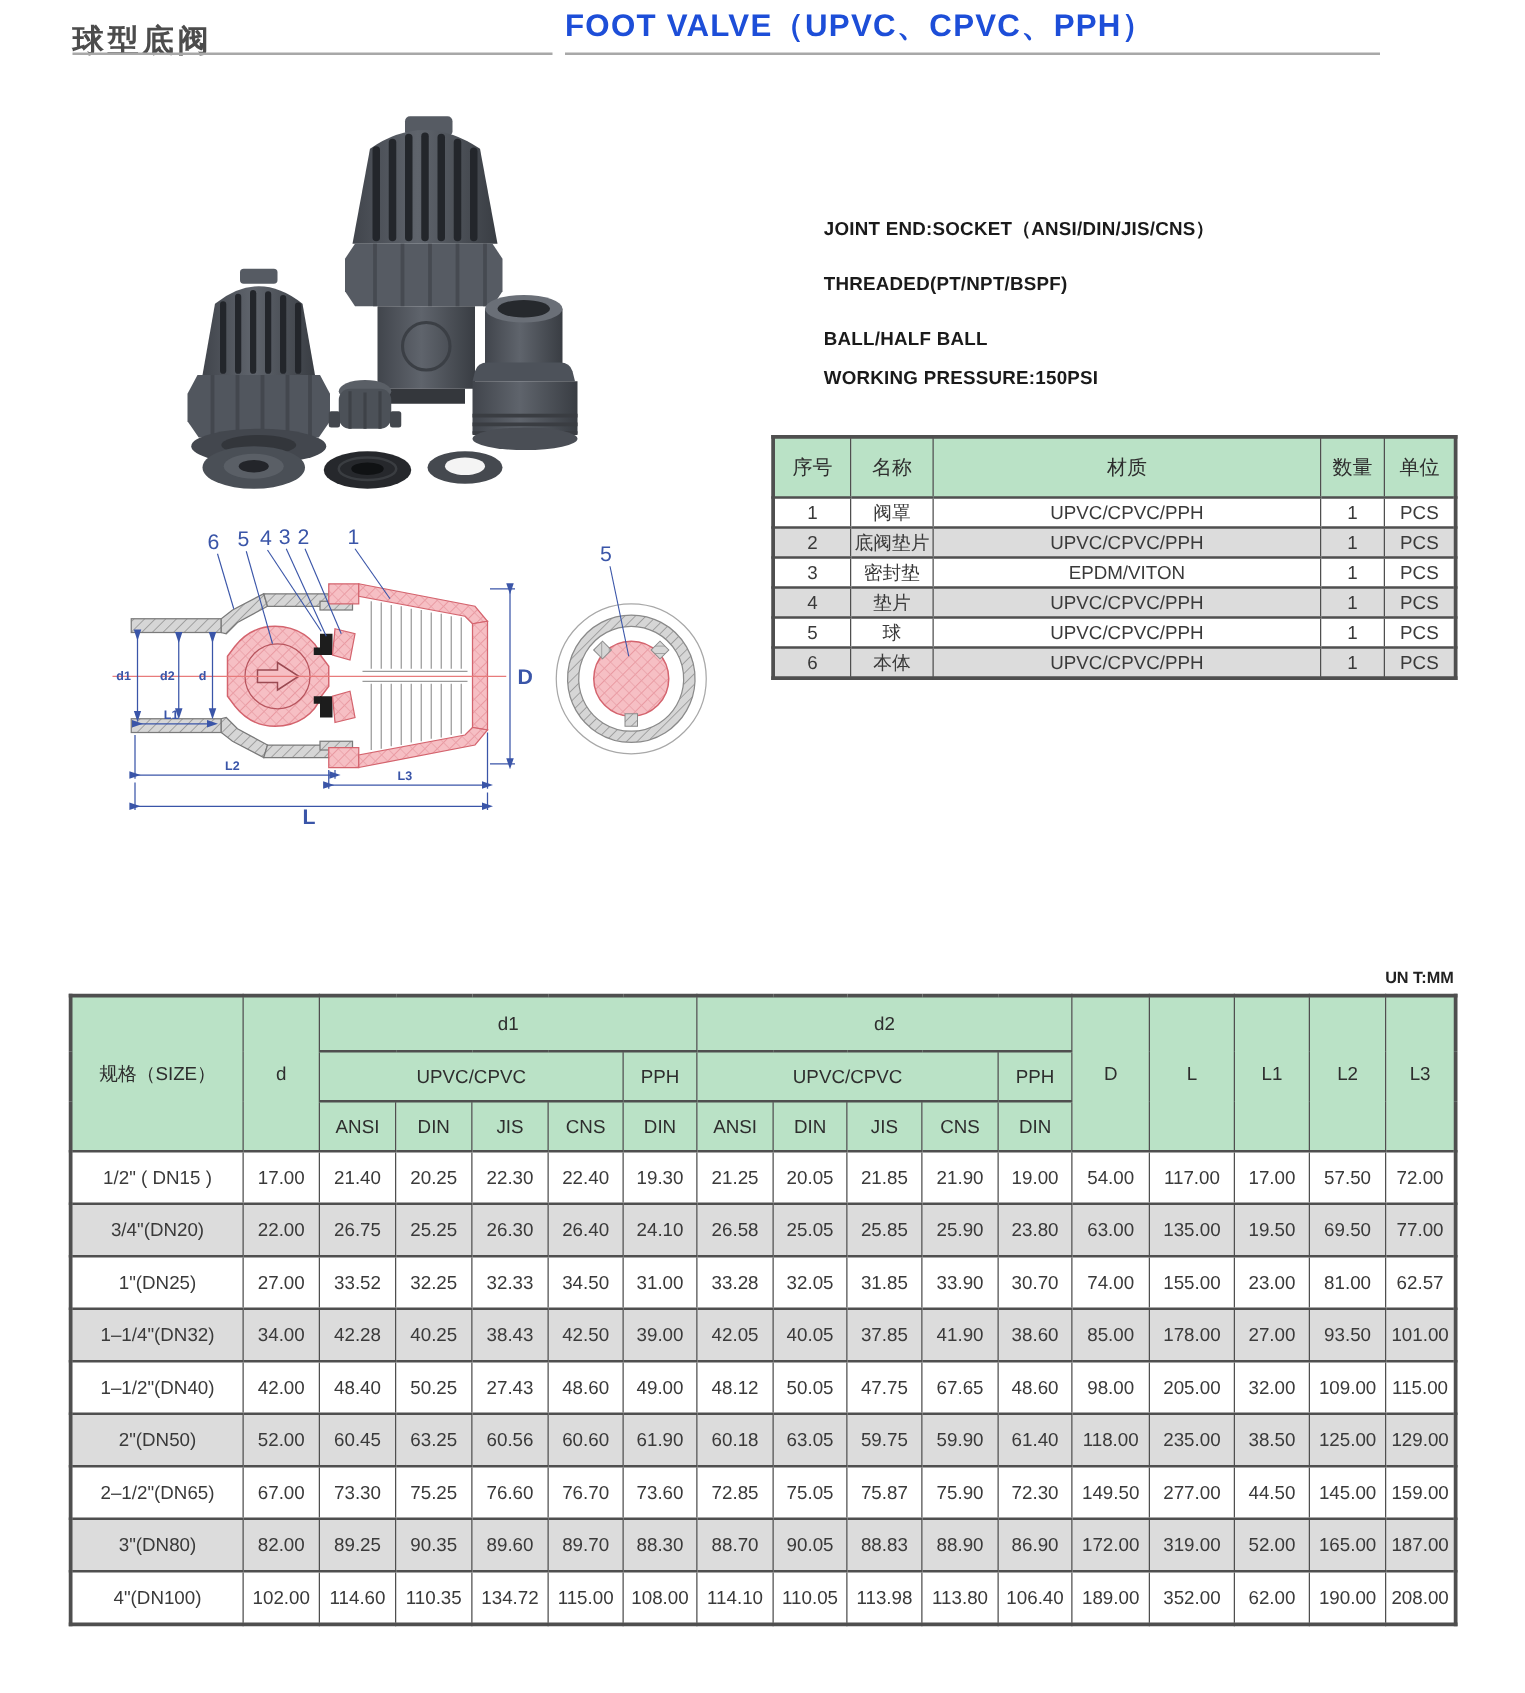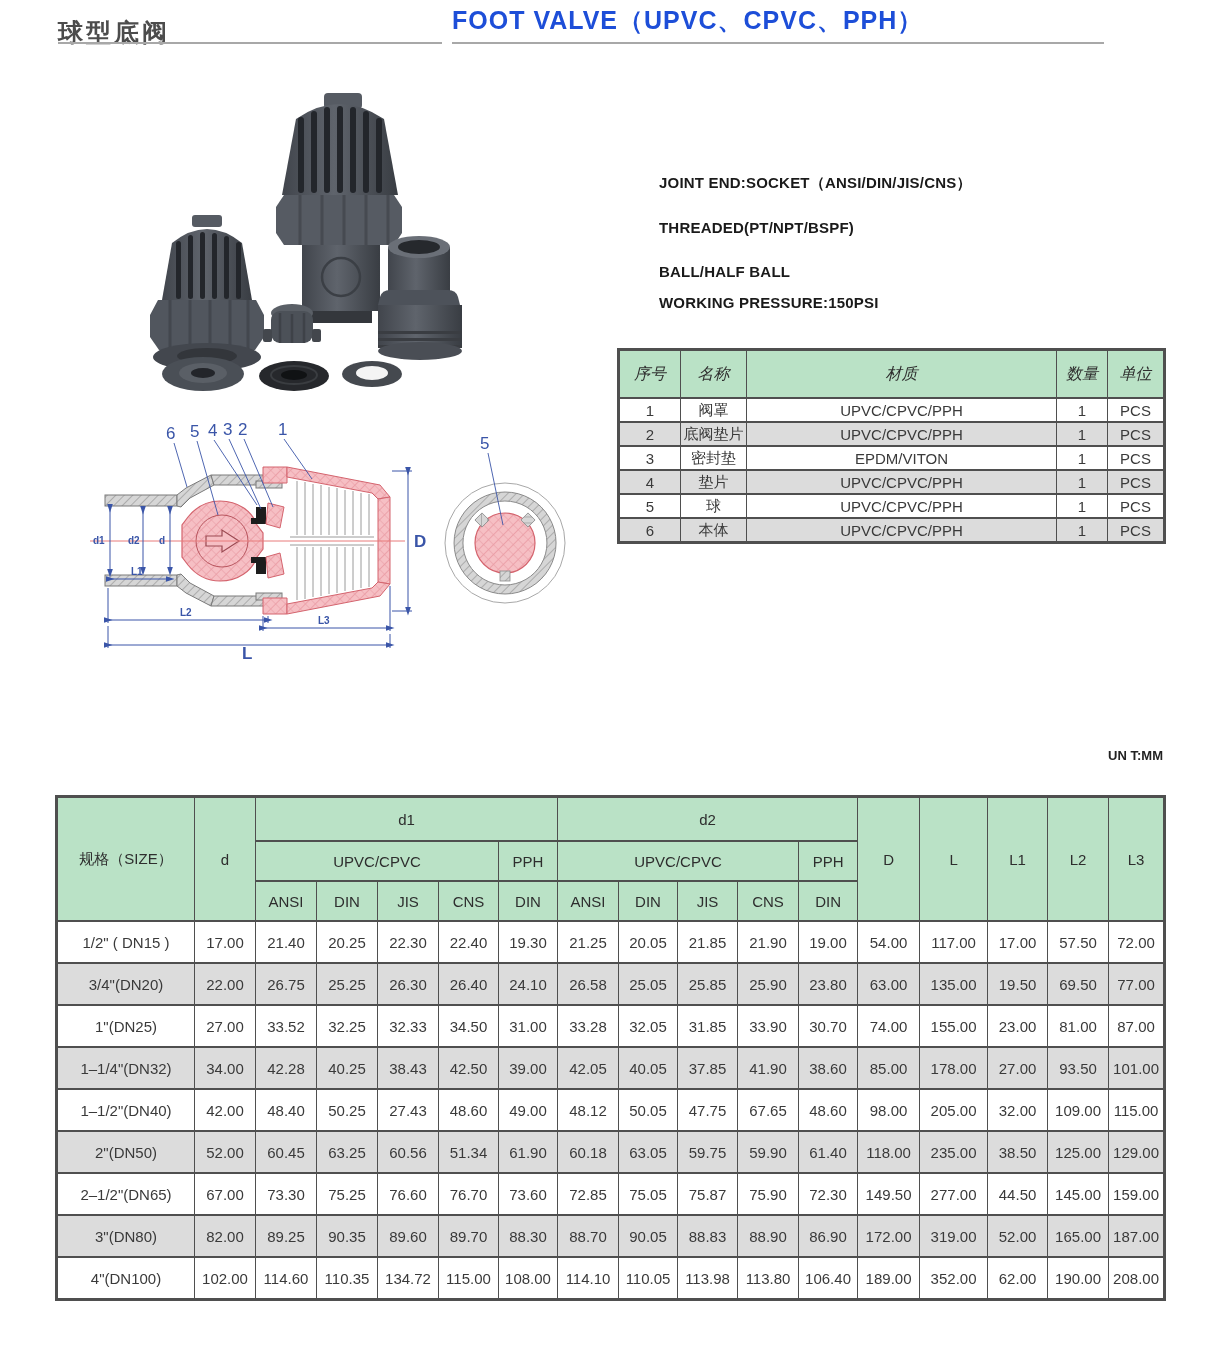--- a/index.html
+++ b/index.html
@@ -14,24 +14,24 @@
   
   .spec{left:617px;font-size:15px;font-weight:bold;color:#1a1a1a;letter-spacing:.2px;margin-left:42px;}
   
   table{border-collapse:collapse;table-layout:fixed;background:#fff;}
   th,td{border:1.5px solid #4f4f4f;border-top-width:2.5px;border-bottom-width:2.5px;text-align:center;vertical-align:middle;padding:0;}
   th{background:#bae2c6;font-weight:normal;color:#2e2e2e;}
   tr.shade td{background:#dcdcdc;}
   td{color:#3a3a3a;}
   
   .parts-table{left:617px;top:348px;width:546px;border:3px solid #4f4f4f;}
-  .parts-table th{height:46px;font-size:16px;font-style:italic;}
+  .parts-table th{height:46px;font-size:16px;}
   .parts-table td{height:22px;font-size:15px;}
   
-  .unit-note{left:1000px;top:748px;width:163px;text-align:right;font-size:13px;font-weight:bold;color:#222;}
+  .unit-note{left:1000px;top:774px;width:163px;text-align:right;font-size:13px;font-weight:bold;color:#222;}
   .dim-table{left:55px;top:795px;width:1108px;border:3px solid #4f4f4f;}
   .dim-table th{font-size:15px;}
   .dim-table thead tr:nth-child(1) th{height:42px;}
   .dim-table thead tr:nth-child(2) th{height:38px;}
   .dim-table thead tr:nth-child(3) th{height:38px;}
   .dim-table td{height:40px;font-size:15px;}
   
   svg text{font-family:"Liberation Sans",sans-serif;}
   .callout{fill:#3a55a8;font-size:17px;}
   .dimlab{fill:#3a55a8;font-size:10px;font-weight:bold;}
@@ -404,21 +404,21 @@
         <td>31.00</td>
         <td>33.28</td>
         <td>32.05</td>
         <td>31.85</td>
         <td>33.90</td>
         <td>30.70</td>
         <td>74.00</td>
         <td>155.00</td>
         <td>23.00</td>
         <td>81.00</td>
-        <td>87.00</td>
+        <td>62.57</td>
       </tr>
       <tr class="shade">
         <td>1–1/4"(DN32)</td>
         <td>34.00</td>
         <td>42.28</td>
         <td>40.25</td>
         <td>38.43</td>
         <td>42.50</td>
         <td>39.00</td>
         <td>42.05</td>
@@ -450,21 +450,21 @@
         <td>32.00</td>
         <td>109.00</td>
         <td>115.00</td>
       </tr>
       <tr class="shade">
         <td>2"(DN50)</td>
         <td>52.00</td>
         <td>60.45</td>
         <td>63.25</td>
         <td>60.56</td>
-        <td>51.34</td>
+        <td>60.60</td>
         <td>61.90</td>
         <td>60.18</td>
         <td>63.05</td>
         <td>59.75</td>
         <td>59.90</td>
         <td>61.40</td>
         <td>118.00</td>
         <td>235.00</td>
         <td>38.50</td>
         <td>125.00</td>

